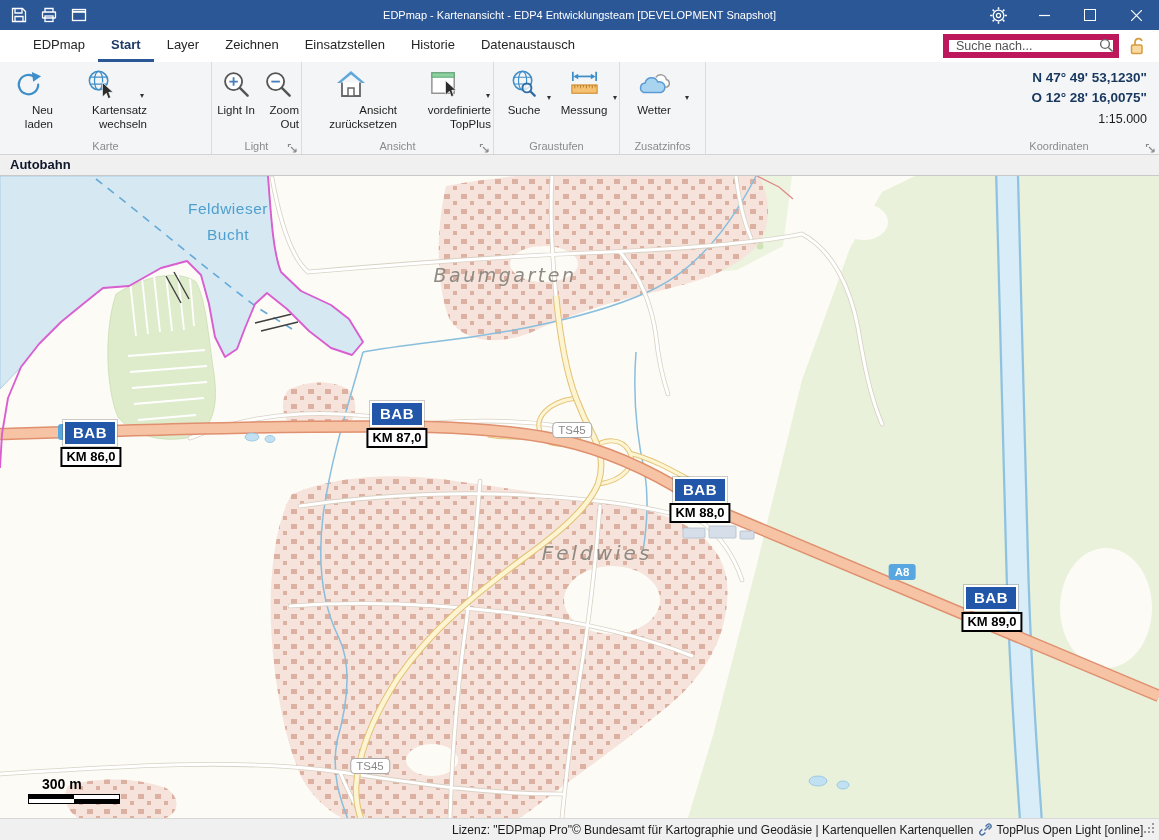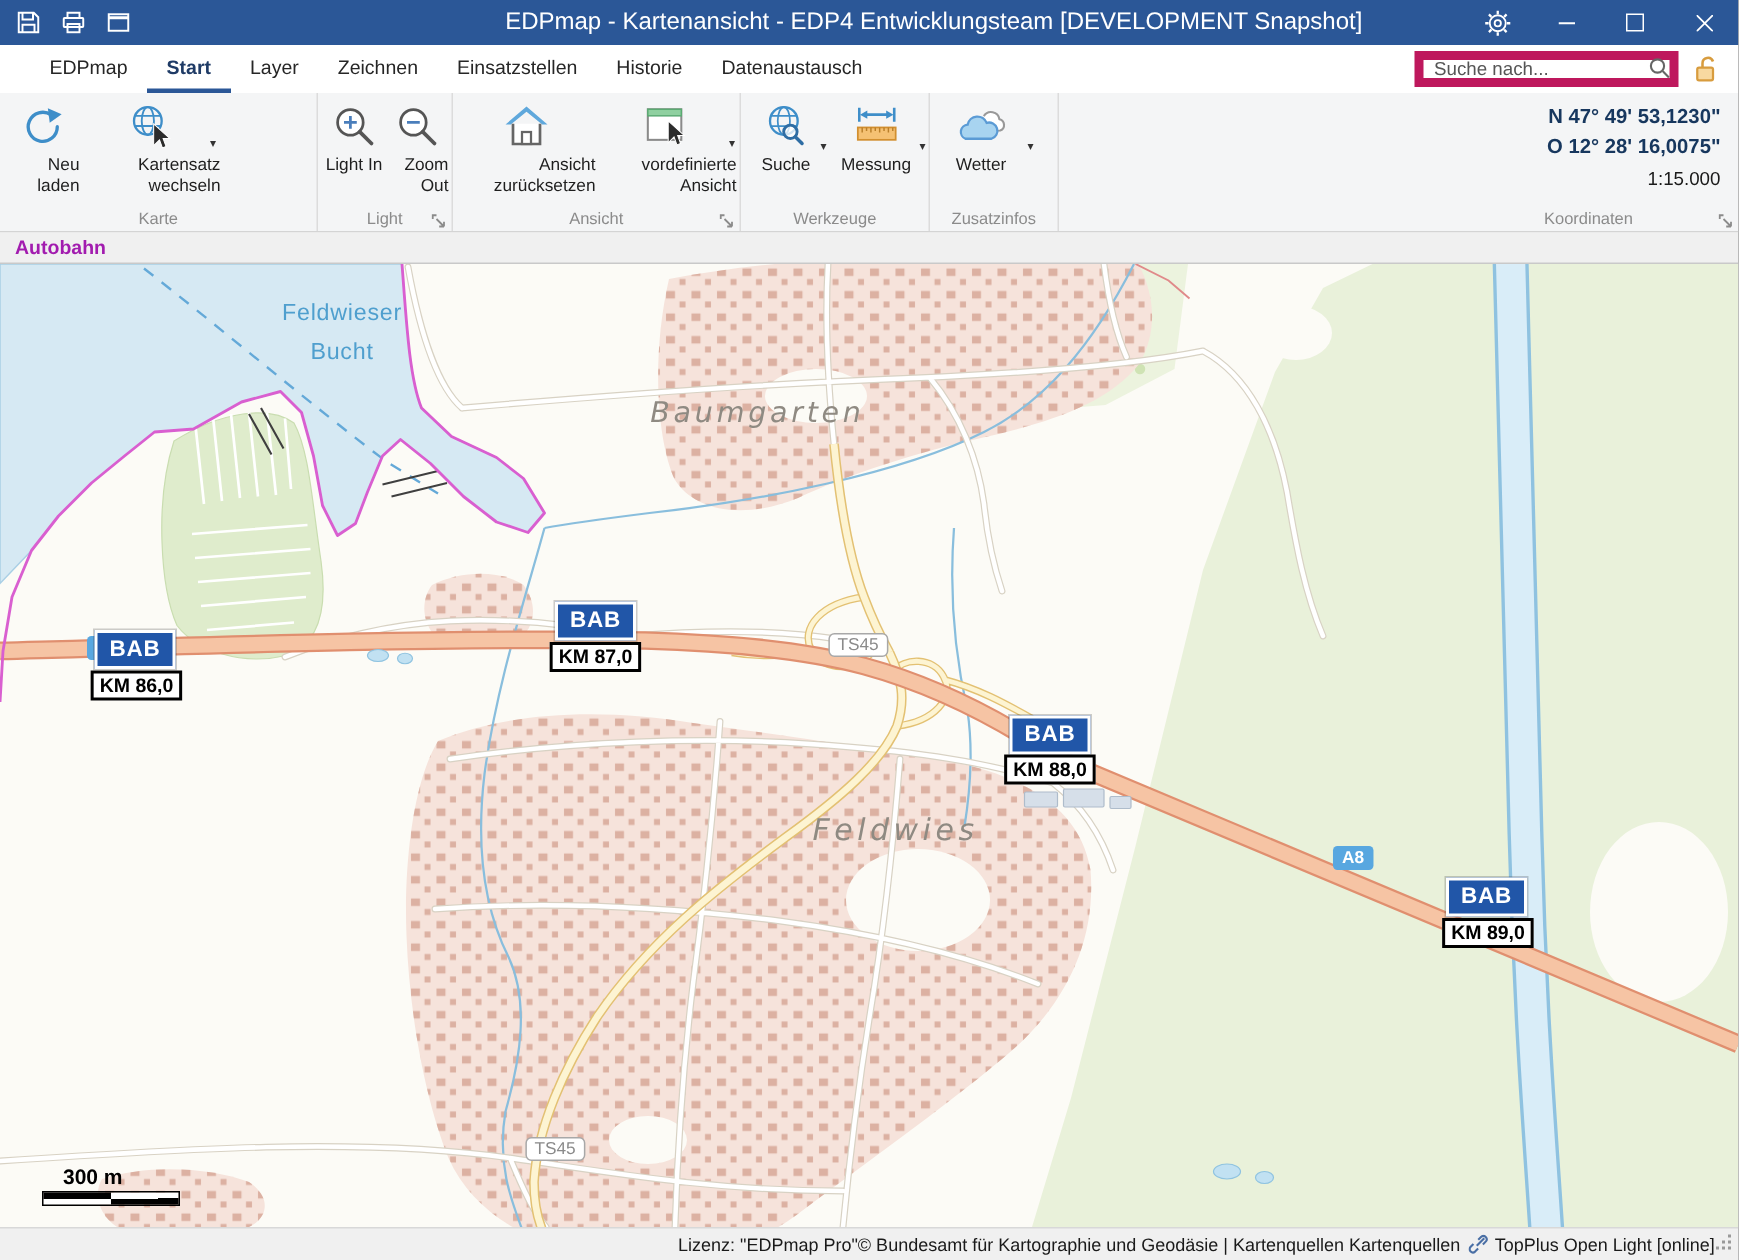--- a/index.html
+++ b/index.html
@@ -5,21 +5,21 @@
   html,body{margin:0;padding:0;background:#777;}
   .app{position:relative;width:1159px;height:840px;overflow:hidden;background:#fff;
        font-family:"Liberation Sans",sans-serif;-webkit-font-smoothing:antialiased;}
 
   
   .titlebar{position:absolute;left:0;top:0;width:1159px;height:30px;background:#2b5797;
             display:flex;align-items:center;color:#fff;}
   .tb-quick{display:flex;align-items:center;gap:8px;padding-left:8px;z-index:2;}
   .tb-ico{width:22px;height:22px;display:flex;align-items:center;justify-content:center;cursor:default;}
   .tb-title{position:absolute;left:50%;top:0;transform:translateX(-50%);line-height:30px;
-            font-size:16px;white-space:nowrap;margin-left:43px;}
+            font-size:11px;white-space:nowrap;}
   .tb-right{margin-left:auto;display:flex;align-items:center;z-index:2;}
   .tb-btn{width:46px;height:30px;display:flex;align-items:center;justify-content:center;font-size:14px;}
   .tb-btn svg{display:block}
   .tb-max{font-size:11px;}
   .maxbox{width:10px;height:10px;border:1px solid #fff;display:inline-block;}
 
   
   .tabrow{position:absolute;left:0;top:30px;width:1159px;height:32px;background:#ffffff;
           display:flex;align-items:stretch;padding-left:20px;box-sizing:border-box;}
   .tab{padding:7px 13px 4px;font-size:13px;color:#262626;border-bottom:3px solid transparent;
@@ -45,21 +45,21 @@
           word-spacing:0;white-space:pre-line;}
   .caret{position:absolute;font-size:8px;color:#333;line-height:8px;}
   .g-spacer{flex:1;border-right:none;}
   .g-koord{width:200px;border-right:none;padding:6px 12px 0 0;display:block;text-align:right;}
   .coordline{font-size:13.5px;font-weight:bold;color:#17375e;line-height:20px;}
   .scaleline{font-size:12.5px;color:#1b1b1b;line-height:20px;margin-top:1px;}
 
   
   .subheader{position:absolute;left:0;top:155px;width:1159px;height:21px;background:#f0f0f0;
              border-bottom:1px solid #c9c9c9;box-sizing:border-box;font-size:13px;font-weight:bold;
-             color:#a21caf;line-height:20px;padding-left:10px;}
+             color:#0f172a;line-height:20px;padding-left:10px;}
 
   
   .map{position:absolute;left:0;top:176px;width:1159px;height:642px;background:#fcfbf6;overflow:hidden;}
   .map svg.base{position:absolute;left:0;top:0;}
   .maplabel{position:absolute;transform:translate(-50%,-50%);white-space:nowrap;pointer-events:none;}
   .bay{color:#4f9fce;font-size:15.5px;text-align:center;line-height:1.7;letter-spacing:.5px;transform:translate(-50%,0);margin-left:21px;}
   .village{font-style:italic;color:#8f8a82;font-family:"DejaVu Sans",sans-serif;}
   .v-north{font-size:19px;letter-spacing:2.5px;}
   .v-south{font-size:20px;letter-spacing:3px;}
   .shield-ts{position:absolute;transform:translate(-50%,-50%);background:#fff;border:1.5px solid #a8a8a8;
@@ -235,21 +235,21 @@
         <span class="rlabel">Ansicht zurücksetzen</span>
       </div>
       <div class="rbtn" style="width:94px">
         <span class="ric">
           <svg width="33" height="33" viewBox="0 0 34 34" fill="none">
             <rect x="4" y="5" width="23" height="21" fill="#fff" stroke="#8a8a8a" stroke-width="1.4"></rect>
             <rect x="4" y="5" width="23" height="4.5" fill="#8fd0a0" stroke="#5aaa72" stroke-width="1"></rect>
             <polygon points="18,13 18,28 22,24 24,29.5 26.5,28.5 24.5,23 29,23" fill="#2c2c2c" stroke="#fff" stroke-width="0.7"></polygon>
           </svg>
           </span>
-        <span class="rlabel">vordefinierte Ansicht</span>
+        <span class="rlabel">vordefinierte TopPlus</span>
         <span class="caret" style="right:1px;top:27px">▾</span>
       </div>
       <span class="glabel">Ansicht</span>
       <span class="launcher">
         <svg width="11" height="11" viewBox="0 0 11 11" fill="none" stroke="#8b8b8b" stroke-width="1.2">
           <path d="M1.5,4 V1.5 H4"></path>
             <path d="M4,4 L9,9 M9,9 V5.8 M9,9 H5.8"></path>
           </svg></span>
     </div>
 
@@ -274,21 +274,21 @@
             <path d="M8,8.2 H26" stroke="#3e8ec9" stroke-width="1.8"></path>
             <polygon points="5.5,8.2 10.5,5.4 10.5,11" fill="#3e8ec9"></polygon>
             <polygon points="28.5,8.2 23.5,5.4 23.5,11" fill="#3e8ec9"></polygon>
             <rect x="4" y="17" width="26" height="8.5" fill="#f5c173" stroke="#d28f2f" stroke-width="1.2"></rect>
             <path d="M7,17 v3.5 M10,17 v2.5 M13,17 v3.5 M16,17 v2.5 M19,17 v3.5 M22,17 v2.5 M25,17 v3.5 M28,17 v2.5" stroke="#b97f2a" stroke-width="1"></path>
           </svg>
           </span>
         <span class="rlabel">Messung</span>
         <span class="caret" style="right:0px;top:29px">▾</span>
       </div>
-      <span class="glabel">Werkzeuge</span>
+      <span class="glabel">Graustufen</span>
     </div>
 
     <div class="rgroup" style="width:86px">
       <div class="rbtn" style="width:62px">
         <span class="ric">
           <svg width="34" height="32" viewBox="0 0 36 32" fill="none">
             <path d="M20,9 a6,6 0 0 1 11,2.2 a4.2,4.2 0 0 1 0.6,8 L22,19.5" fill="#fff" stroke="#999" stroke-width="1.5"></path>
             <path d="M7,25 a5.2,5.2 0 0 1 1.6,-10 a7,7 0 0 1 13.4,-1.2 a4.8,4.8 0 0 1 3.4,11.2 Z" fill="#a8d4f0" stroke="#5b9bd5" stroke-width="1.6"></path>
           </svg>
           </span>

